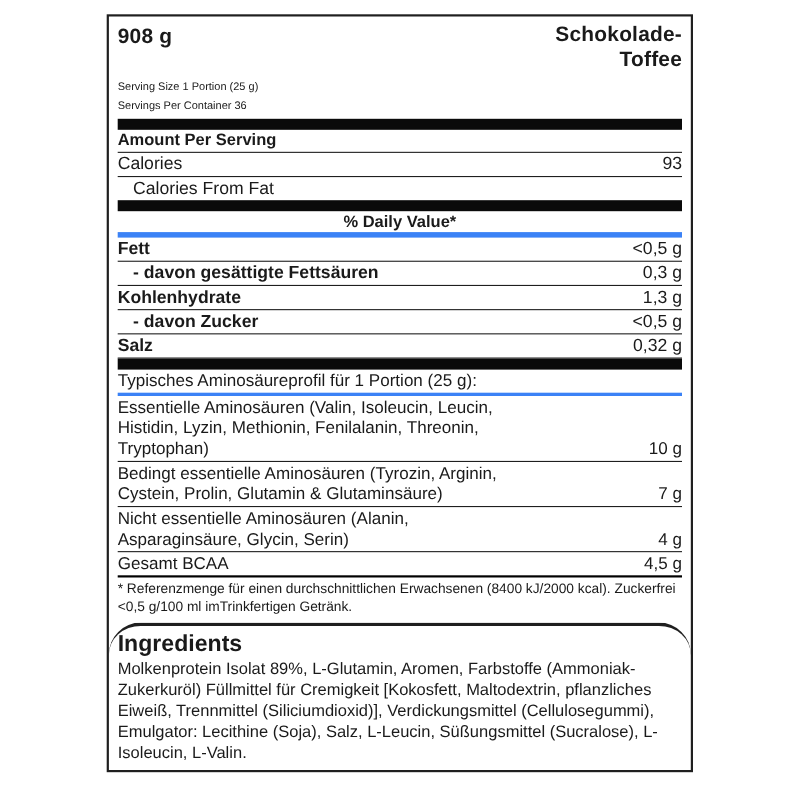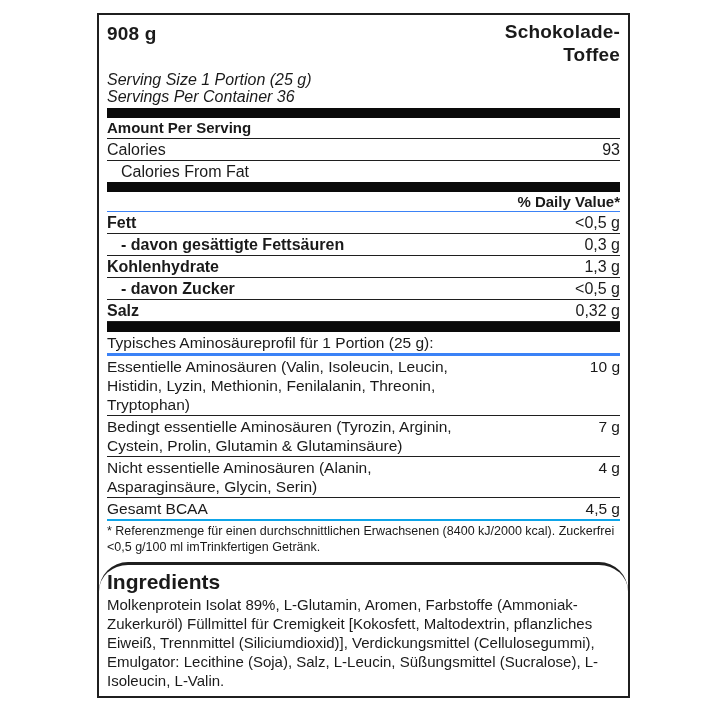--- a/index.html
+++ b/index.html
@@ -6,40 +6,40 @@
   html,body { width:720px; height:720px; background:#ffffff; overflow:hidden; }
   body { font-family:"Liberation Sans", sans-serif; color:#1a1a1a; }
   .page { position:relative; width:720px; height:720px; background:#ffffff; }
   .label-box { position:absolute; left:97px; top:13px; width:533px; border:2px solid #1f1f1f; background:#ffffff; }
   .nf { padding:5px 8px 4px 8px; }
 
   .head-row { display:flex; justify-content:space-between; align-items:flex-start; margin-bottom:6px; }
   .weight { font-size:19px; font-weight:bold; padding-top:3px; letter-spacing:0.2px; }
   .flavor { font-size:19px; font-weight:bold; text-align:right; max-width:150px; line-height:23px; letter-spacing:0.2px; }
 
-  .serving { font-size:16px; line-height:16.5px; margin-bottom:3px;font-style:italic; }
+  .serving { font-size:10px; line-height:16.5px; margin-bottom:3px; }
 
   .bar { height:10px; background:#0a0a0a; }
 
   .aps { font-size:15px; font-weight:bold; line-height:18px; padding:1px 0 1px 0; border-bottom:1px solid #1f1f1f; }
   .row { display:flex; justify-content:space-between; font-size:16px; line-height:19px; padding:1px 0; }
   .row-border { border-bottom:1px solid #1f1f1f; }
   .indent { padding-left:14px; }
 
-  .dv { font-size:15px; font-weight:bold; text-align:right; line-height:17px; padding:1px 0; border-bottom:1px solid #3b82f6; }
+  .dv { font-size:15px; font-weight:bold; text-align:center; line-height:17px; padding:1px 0; border-bottom:5px solid #3b82f6; }
 
   .n-row { display:flex; justify-content:space-between; font-size:16px; line-height:19px; padding:1px 0; border-bottom:1px solid #1f1f1f; }
   .n-name { white-space:nowrap;font-weight:bold; }
   .n-val { text-align:right; white-space:nowrap; }
 
   .amino-title { font-size:15.5px; line-height:19px; padding:1px 0; border-bottom:3px solid #3b82f6; }
-  .a-row { display:flex; justify-content:space-between; font-size:15.5px; line-height:19px; padding:1px 0; border-bottom:1px solid #1f1f1f; }
+  .a-row { display:flex; justify-content:space-between; font-size:15.5px; line-height:19px; padding:1px 0; border-bottom:1px solid #1f1f1f;align-items:flex-end; }
   .a-name { max-width:345px; }
   .a-val { text-align:right; white-space:nowrap; }
-  .a-last { border-bottom:2px solid #0ea5e9; }
+  .a-last { border-bottom:2px solid #000000; }
 
   .footnote { font-size:12.5px; line-height:15.5px; padding:3px 0 3px 0; }
 
   .ingredients { border-top:3px solid #1f1f1f; padding:4px 8px 6px 8px;border-radius:29px; }
   .ing-title { font-size:21px; font-weight:bold; line-height:26px; }
   .ing-text { font-size:15px; line-height:19px; }
 </style>
 </head>
 <body>
 

